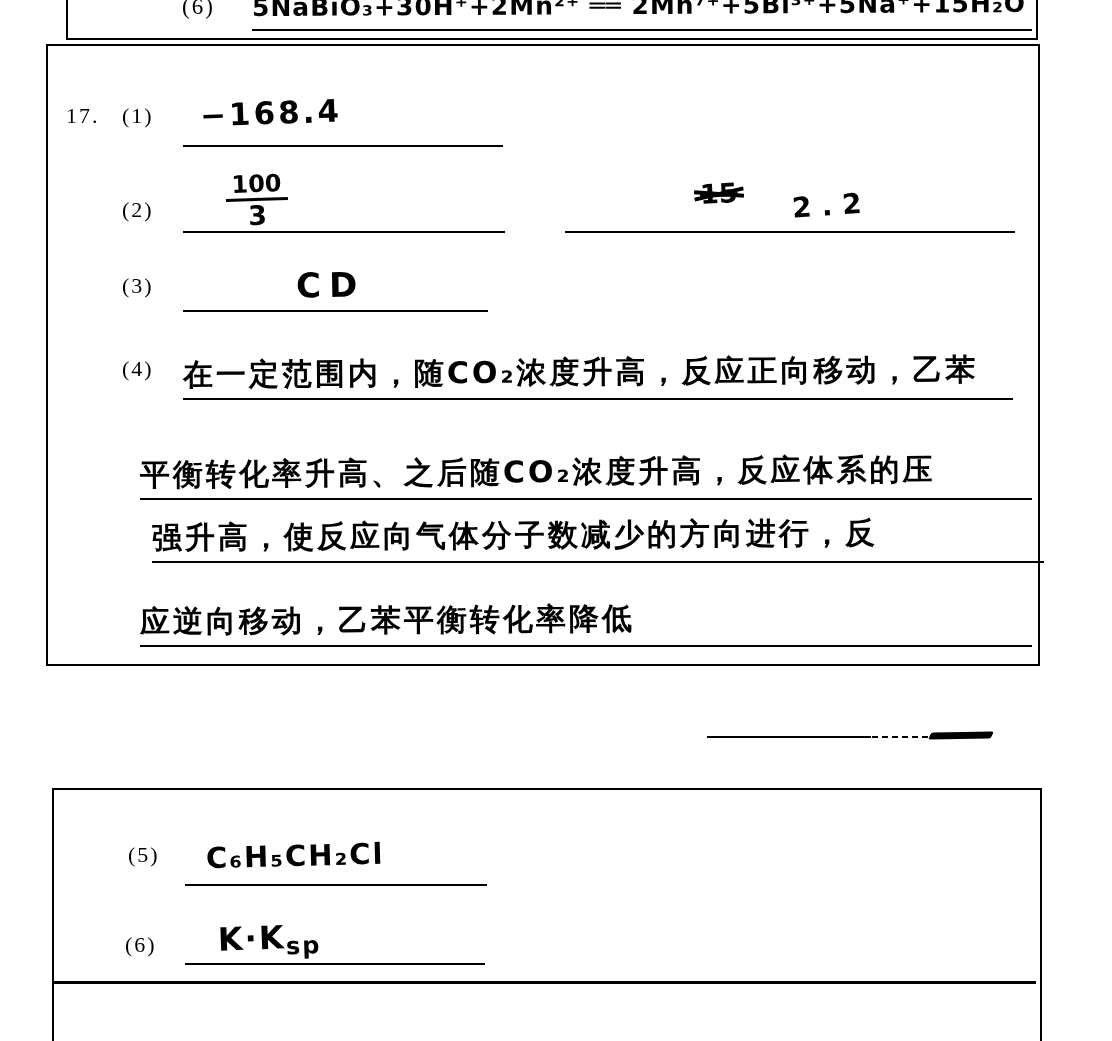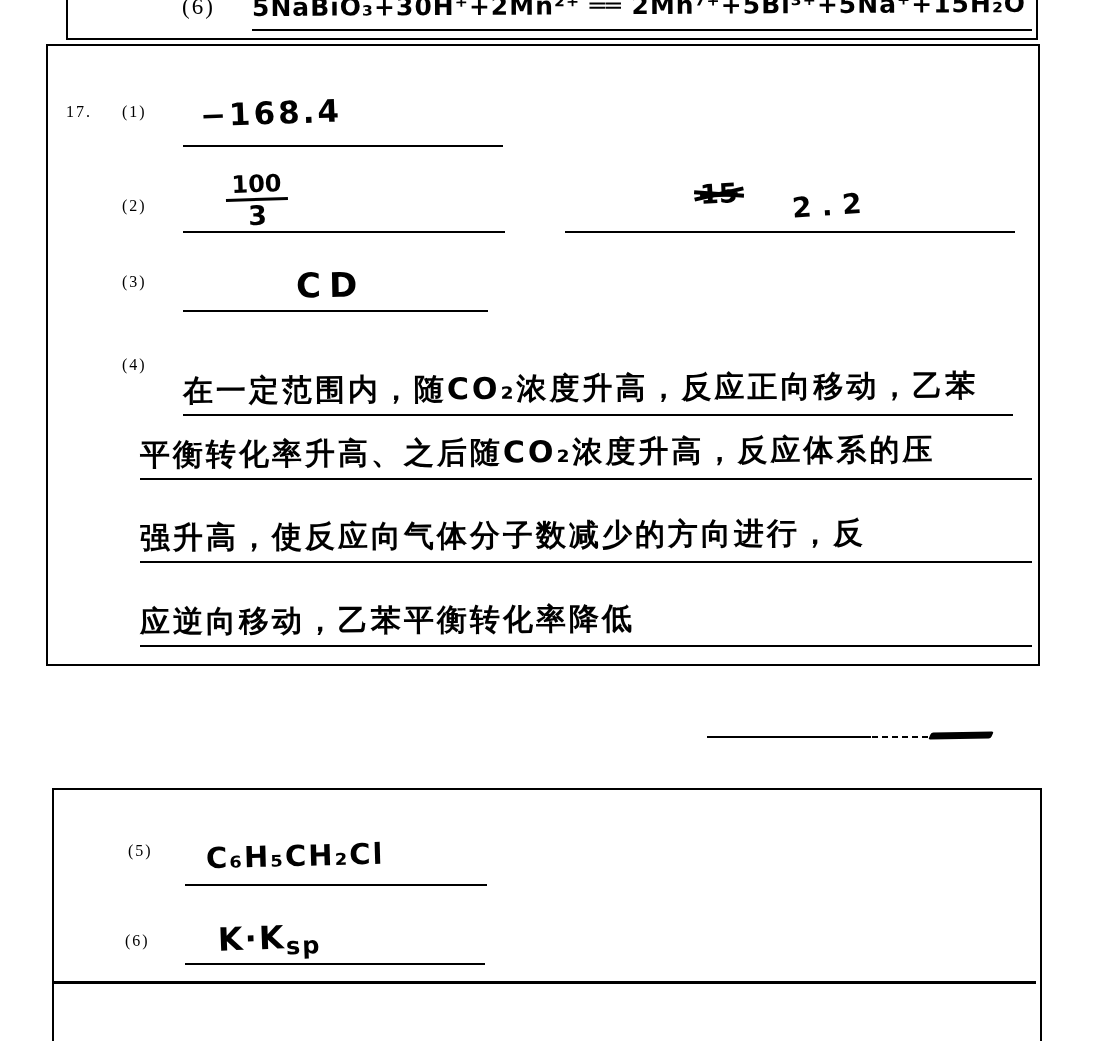--- a/index.html
+++ b/index.html
@@ -8,21 +8,21 @@
     width:1112px;height:1041px;
     background:#ffffff;
     overflow:hidden;
     font-family:"Liberation Serif",serif;
   }
   .abs{position:absolute;}
   
   .print{
     font-family:"Liberation Serif",serif;
     color:#000;
-    font-size:16px;
+    font-size:22px;
     letter-spacing:2px;
     white-space:nowrap;
   }
   
   .hw{
     font-family:"DejaVu Sans",sans-serif;
     font-weight:700;
     color:#000;
     white-space:nowrap;
     line-height:1;
@@ -103,27 +103,27 @@
   <span class="abs hw" style="left:792px;top:192px;font-size:28px;letter-spacing:10px;transform:rotate(-4deg);">2.2</span>
 
   
   <span class="abs print" style="left:122px;top:273px;">(3)</span>
   <div class="abs rule" style="left:183px;top:310px;width:305px;"></div>
   <span class="abs hw" style="left:296px;top:268px;font-size:34px;letter-spacing:8px;transform:rotate(-1deg);">CD</span>
 
   
   <span class="abs print" style="left:122px;top:356px;">(4)</span>
 
-  <div class="ansline" style="left:183px;top:366px;width:830px;height:48px;align-items:flex-end;">
+  <div class="ansline" style="left:183px;top:350px;width:830px;height:48px;align-items:flex-end;">
     <span class="cjk">在一定范围内，随CO₂浓度升高，反应正向移动，乙苯</span>
   </div>
-  <div class="ansline" style="left:140px;top:430px;width:892px;height:48px;">
+  <div class="ansline" style="left:140px;top:450px;width:892px;height:48px;">
     <span class="cjk">平衡转化率升高、之后随CO₂浓度升高，反应体系的压</span>
   </div>
-  <div class="ansline" style="left:140px;top:513px;width:892px;height:48px;">
+  <div class="ansline" style="left:152px;top:513px;width:892px;height:48px;">
     <span class="cjk">强升高，使反应向气体分子数减少的方向进行，反</span>
   </div>
   <div class="ansline" style="left:140px;top:597px;width:892px;height:48px;text-align:right;">
     <span class="cjk">应逆向移动，乙苯平衡转化率降低</span>
   </div>
 
   
   <div class="abs rule" style="left:707px;top:736px;width:164px;border-top-width:2px;"></div>
   <div class="abs rule" style="left:872px;top:736px;width:56px;border-top:2px dashed #000;"></div>
   <div class="abs bold-dash" style="left:930px;top:732px;width:62px;"></div>

